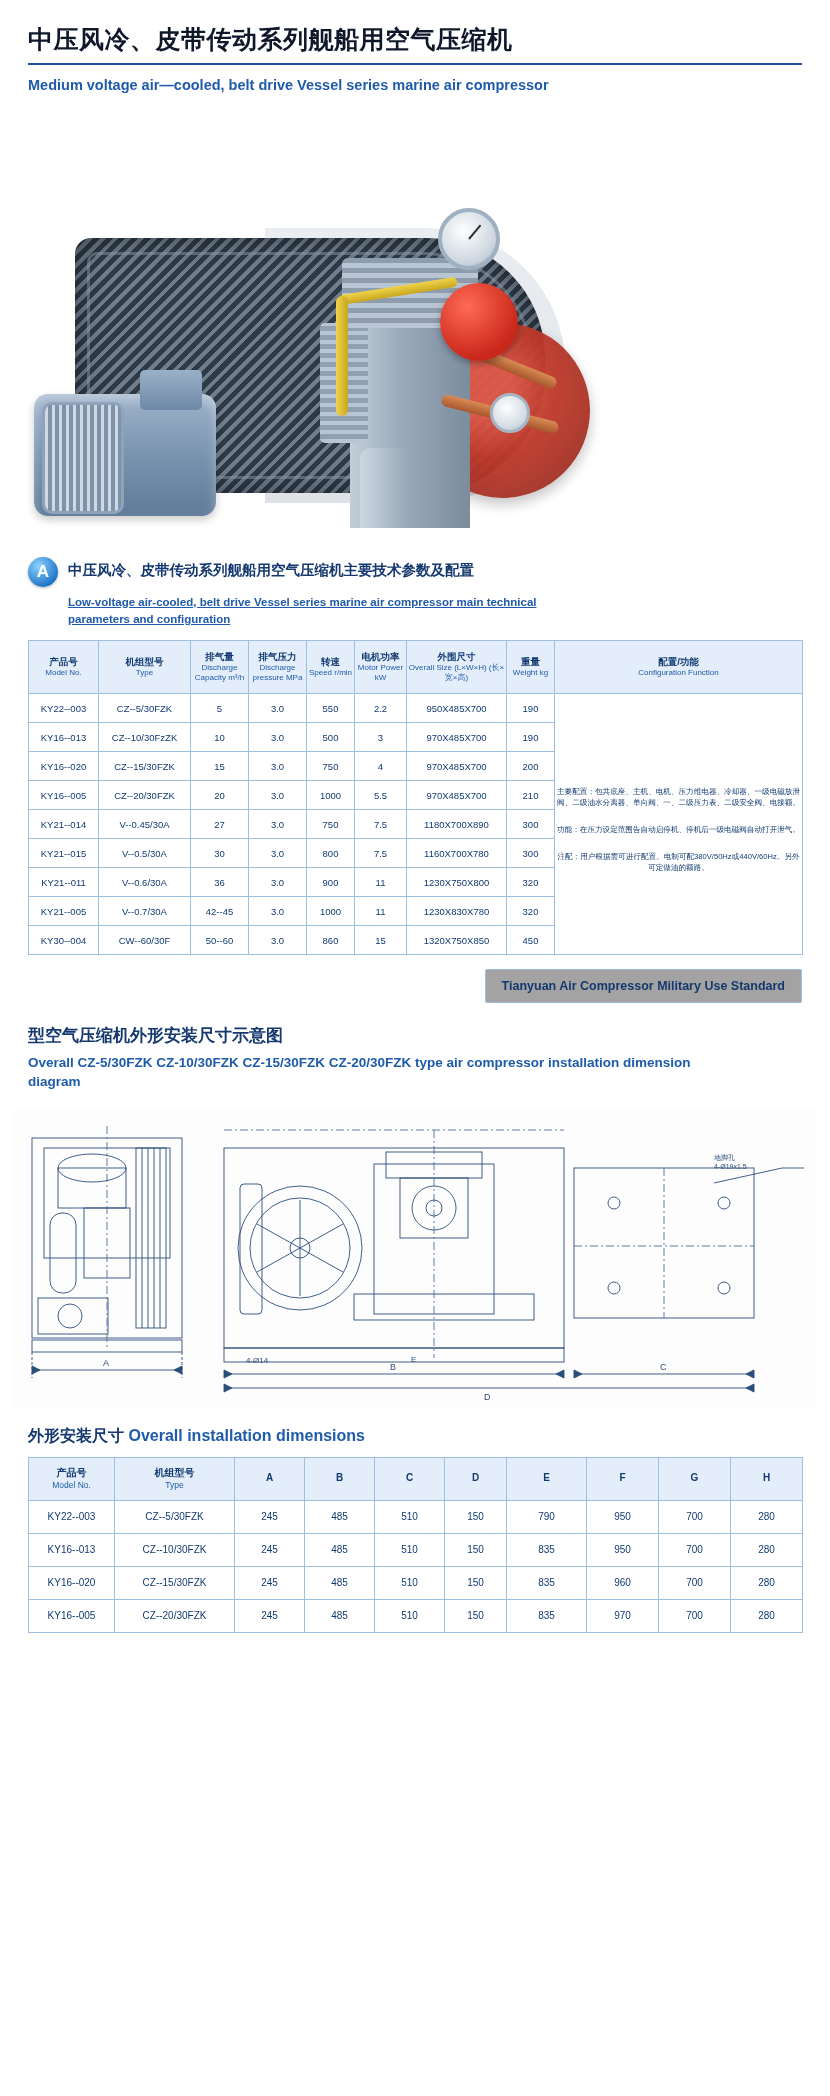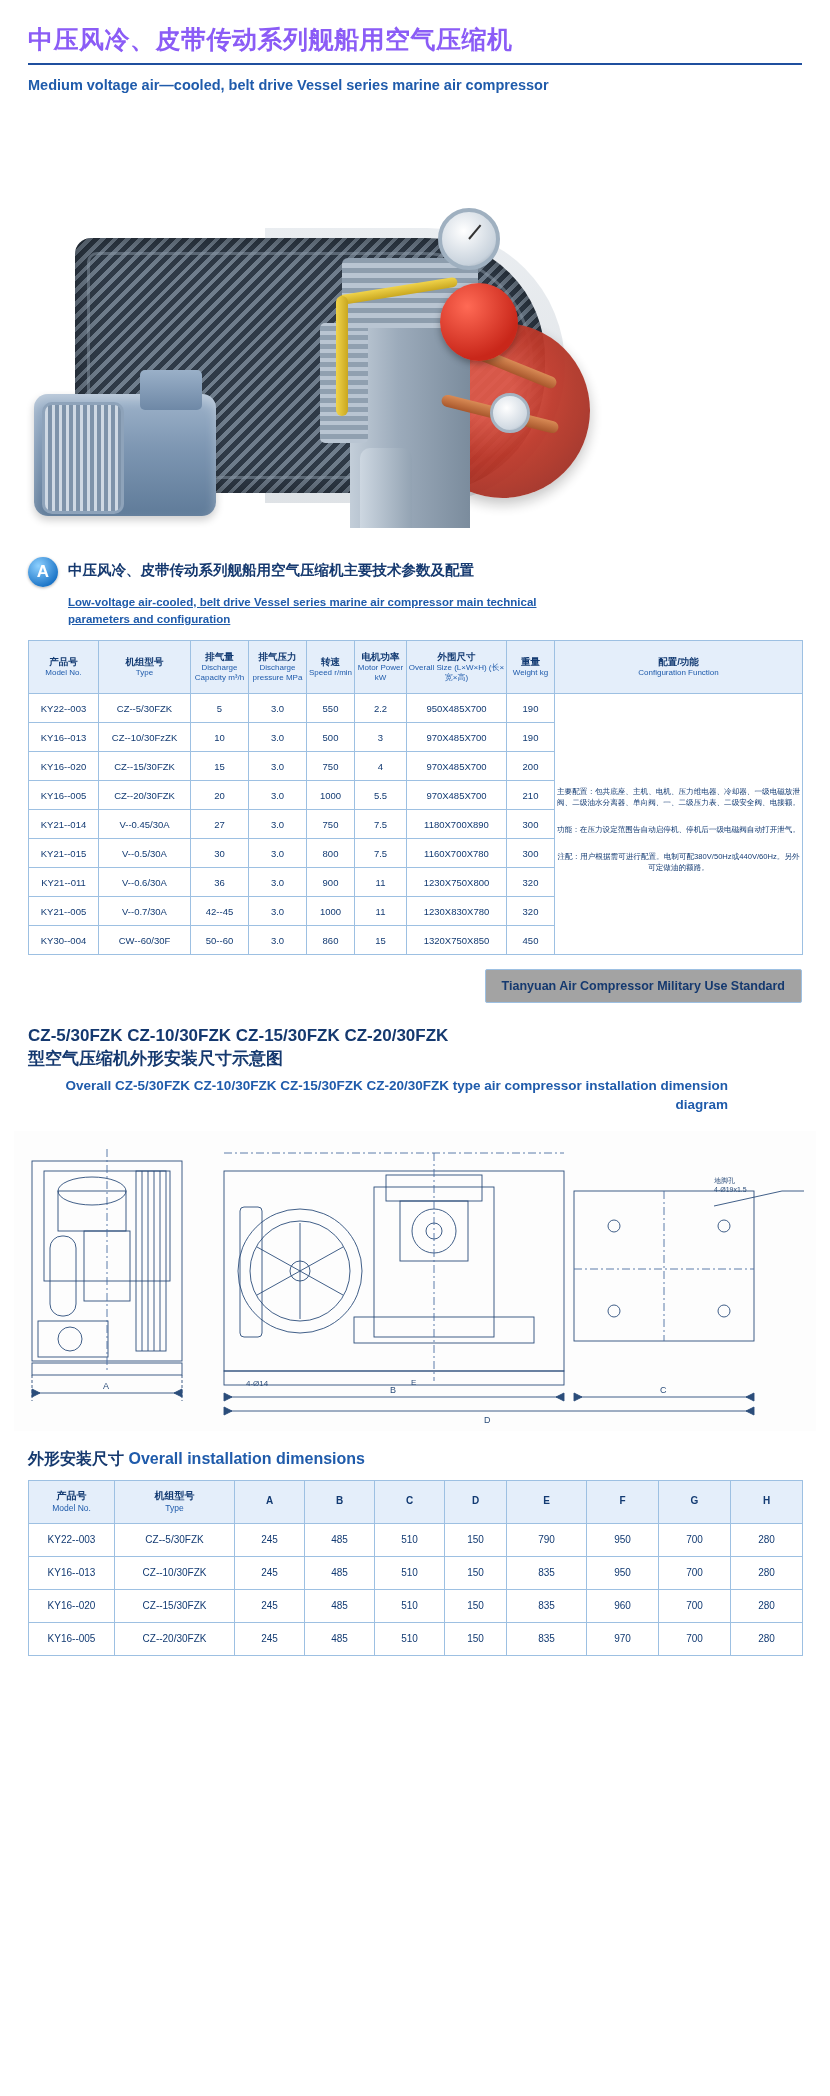--- a/index.html
+++ b/index.html
@@ -10,21 +10,21 @@
     color:#1a3a6b;
     -webkit-font-smoothing:antialiased;
   }
   .page{width:830px; position:relative; padding-bottom:20px;}
 
   
   .header{padding:26px 28px 0 28px;}
   .title-cn{
     font-size:25px;
     font-weight:bold;
-    color:#8b5cf6;
+    color:#0f172a;
     letter-spacing:0.5px;
     line-height:1.1;
   }
   .title-rule{
     height:2px;
     background:#1f4f9e;
     margin:9px 0 10px 0;
     width:774px;
   }
   .title-en{
@@ -195,21 +195,21 @@
   .std-bar-wrap{display:flex;justify-content:flex-end;padding:14px 28px 0 28px;}
   .std-bar{
     border:1px solid #9dc0e2;background:#a3a3a3;
     padding:9px 16px;font-size:12.5px;font-weight:bold;color:#15396f;
     border-radius:2px;
   }
 
   
   .sec-b{padding:22px 28px 0 28px;}
   .sec-b-cn{font-size:17px;font-weight:bold;color:#15396f;line-height:1.35;}
-  .sec-b-en{font-size:13.5px;font-weight:bold;color:#1f5bab;line-height:1.4;margin-top:6px;max-width:700px;text-align:right;}
+  .sec-b-en{font-size:13.5px;font-weight:bold;color:#1f5bab;line-height:1.4;margin-top:6px;max-width:700px;}
 
   
   .drawing{
     margin:16px 14px 0 14px;width:802px;height:300px;position:relative;
     background:#fdfdfd;
   }
 
   
   .sec-c{padding:18px 24px 0 28px;}
   .sec-c-line{font-size:16px;font-weight:bold;color:#15396f;}
@@ -420,21 +420,20 @@
         <td>450</td>
       </tr>
     </tbody>
   </table>
 
   <div class="std-bar-wrap">
     <div class="std-bar">Tianyuan Air Compressor Military Use Standard</div>
   </div>
 
   <div class="sec-b">
-    <div class="sec-b-cn">CZ-5/30FZK  CZ-10/30FZK CZ-15/30FZK CZ-20/30FZK</div>
     <div class="sec-b-cn">型空气压缩机外形安装尺寸示意图</div>
     <div class="sec-b-en">Overall CZ-5/30FZK  CZ-10/30FZK CZ-15/30FZK CZ-20/30FZK type air compressor installation dimension diagram</div>
   </div>
 
   <div class="drawing">
     <svg width="802" height="300" viewBox="0 0 802 300">
       <g stroke="#2b4d7a" fill="none" stroke-width="0.9">
 
         <rect x="18" y="30" width="150" height="200"></rect>
         <rect x="30" y="40" width="126" height="110"></rect>

